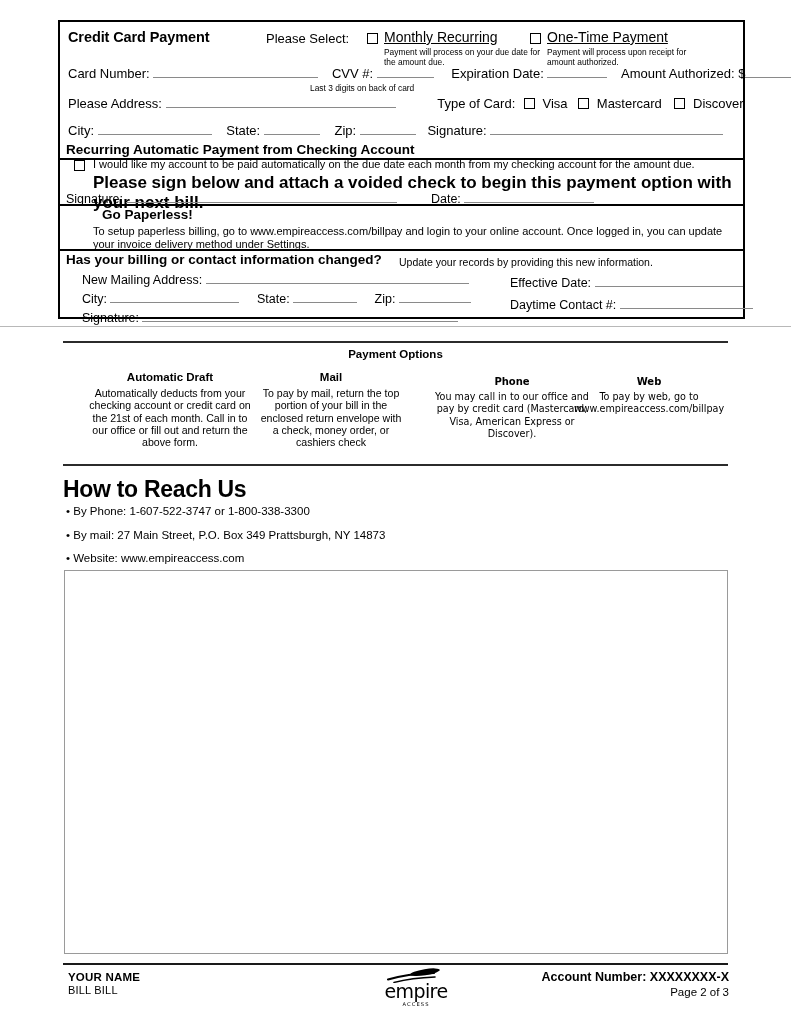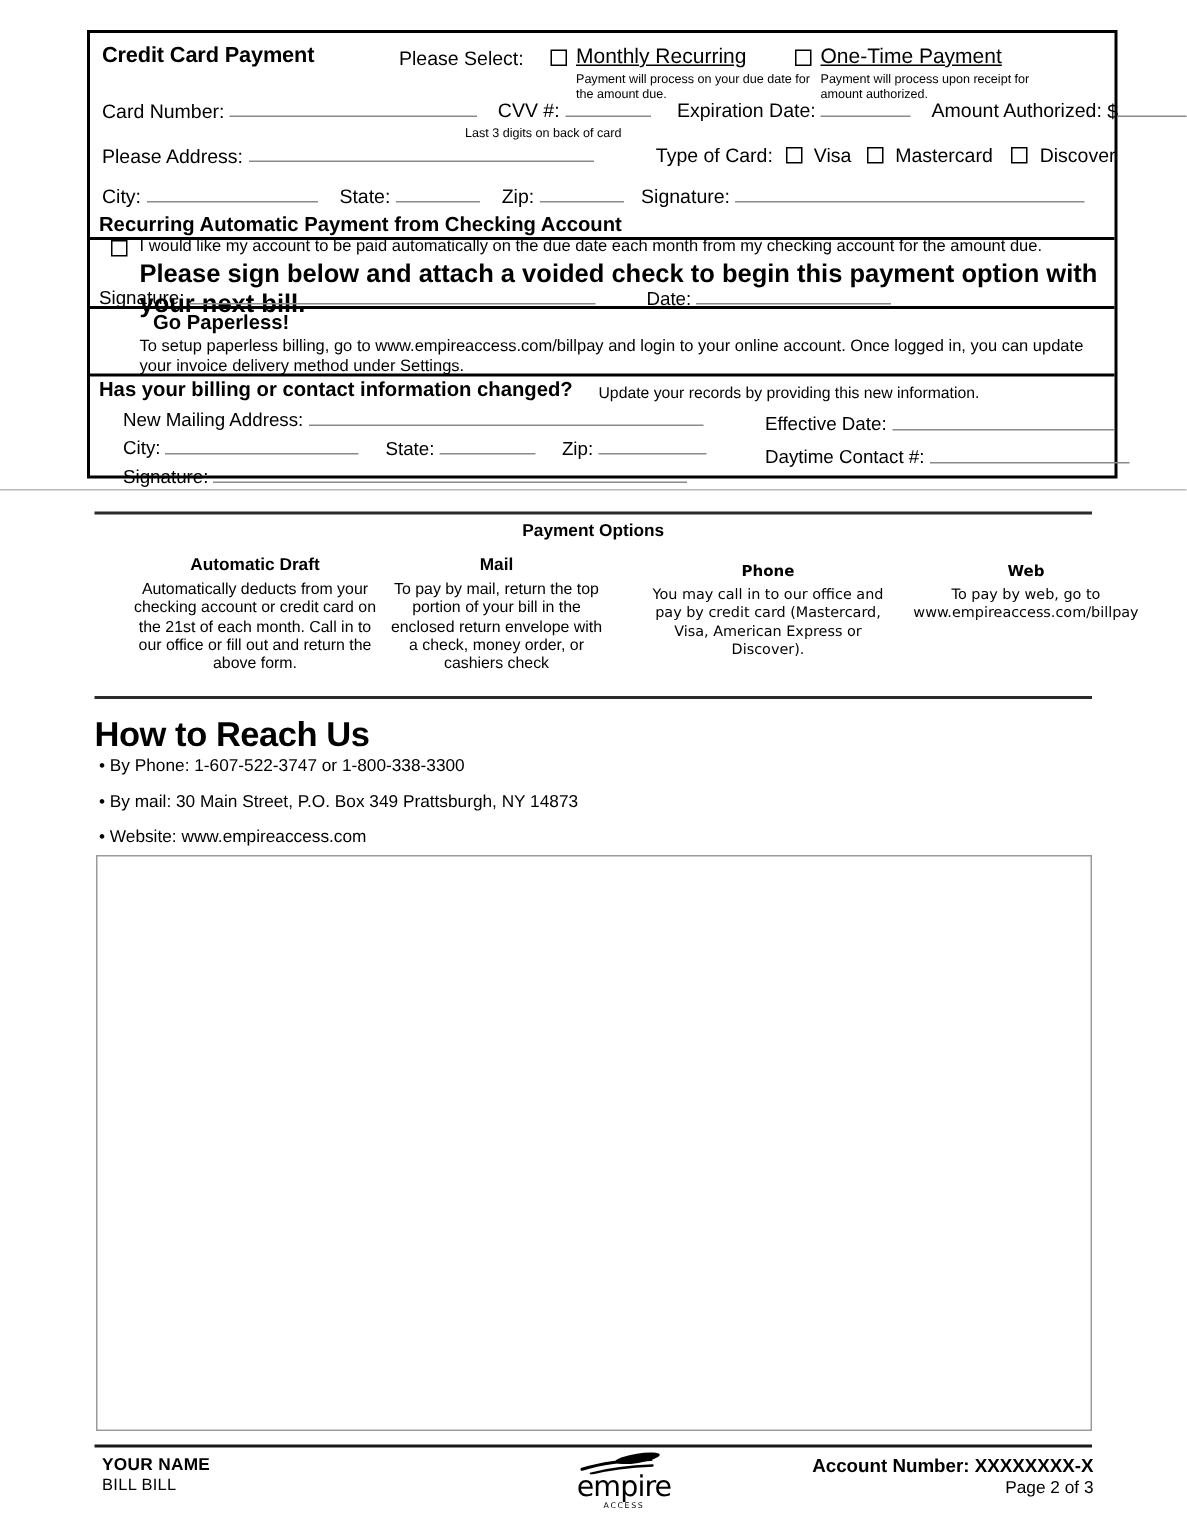--- a/index.html
+++ b/index.html
@@ -219,21 +219,21 @@
     font-size: 11.5px;
     margin-bottom: 4px;
   }
   .po-col .t {
     font-size: 10.6px;
     line-height: 12.3px;
   }
   .po-c1 { left: 88px;  top: 371px; width: 164px; }
   .po-c2 { left: 258px; top: 371px; width: 146px; }
   .po-c3 { left: 433px; top: 376px; width: 158px; }
-  .po-c4 { left: 605px; top: 376px; width: 158px; }
+  .po-c4 { left: 570px; top: 376px; width: 158px; }
   .po-c3 .t, .po-c4 .t {
     font-family: "DejaVu Sans", sans-serif;
     font-size: 9.6px;
     line-height: 12.4px;
   }
   .po-c3 .h, .po-c4 .h {
     font-family: "DejaVu Sans", sans-serif;
     font-size: 10px;
   }
 
@@ -450,21 +450,21 @@
   </div>
   <div class="po-col po-c4">
     <div class="h">Web</div>
     <div class="t">To pay by web, go to www.empireaccess.com/billpay</div>
   </div>
 
   <div class="hr-thick-bottom"></div>
 
   <div class="reach-title">How to Reach Us</div>
   <div class="reach-item reach-1">• By Phone: 1-607-522-3747 or 1-800-338-3300</div>
-  <div class="reach-item reach-2">• By mail: 30 Main Street, P.O. Box 349 Prattsburgh, NY 14873</div>
+  <div class="reach-item reach-2">• By mail: 27 Main Street, P.O. Box 349 Prattsburgh, NY 14873</div>
   <div class="reach-item reach-3">• Website: www.empireaccess.com</div>
 
   <div class="bigbox"></div>
 
   <div class="footer-rule"></div>
   <div class="ft-name">YOUR NAME</div>
   <div class="ft-date">BILL BILL</div>
   <div class="ft-acct">Account Number:  XXXXXXXX-X</div>
   <div class="ft-page">Page 2 of 3</div>
 

